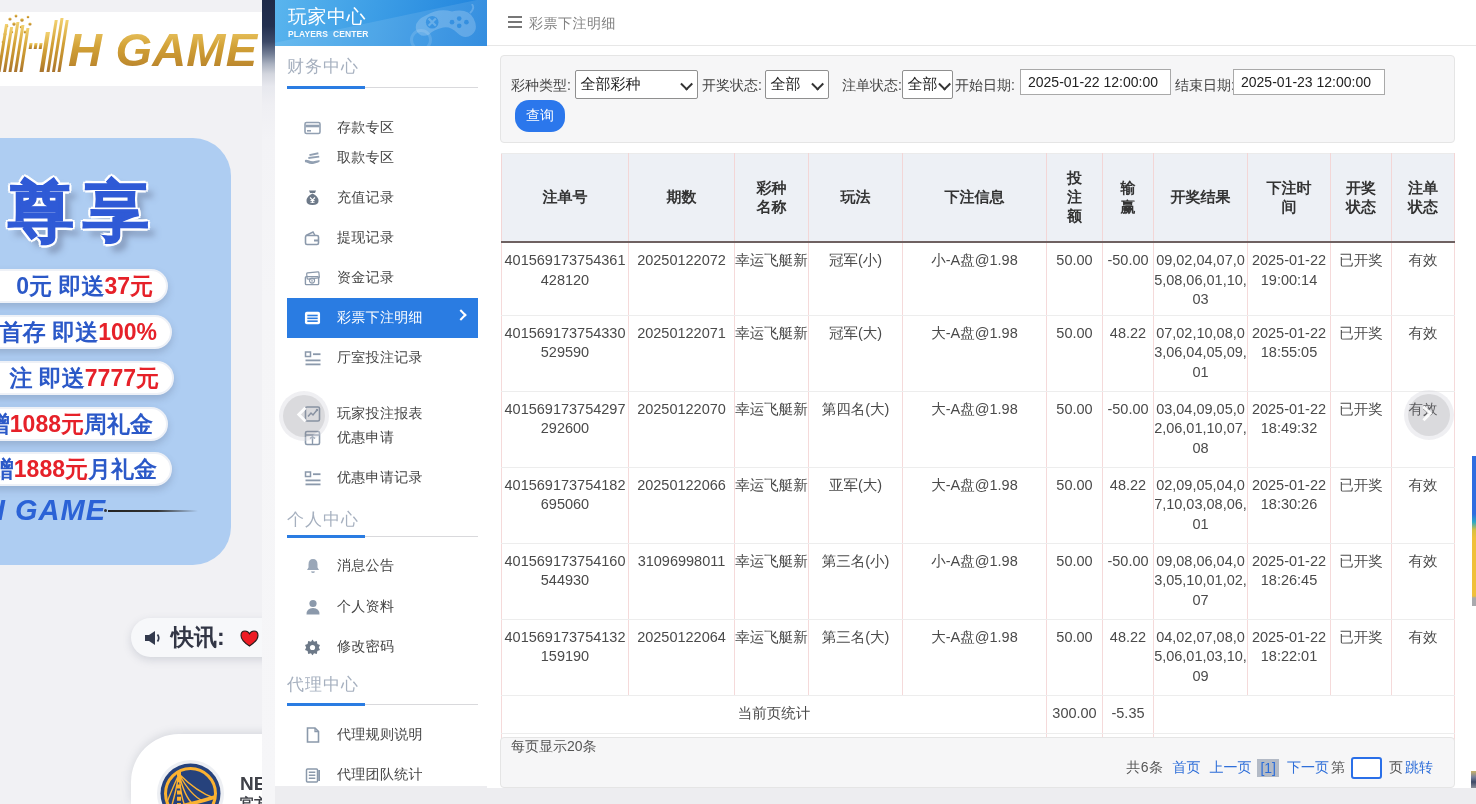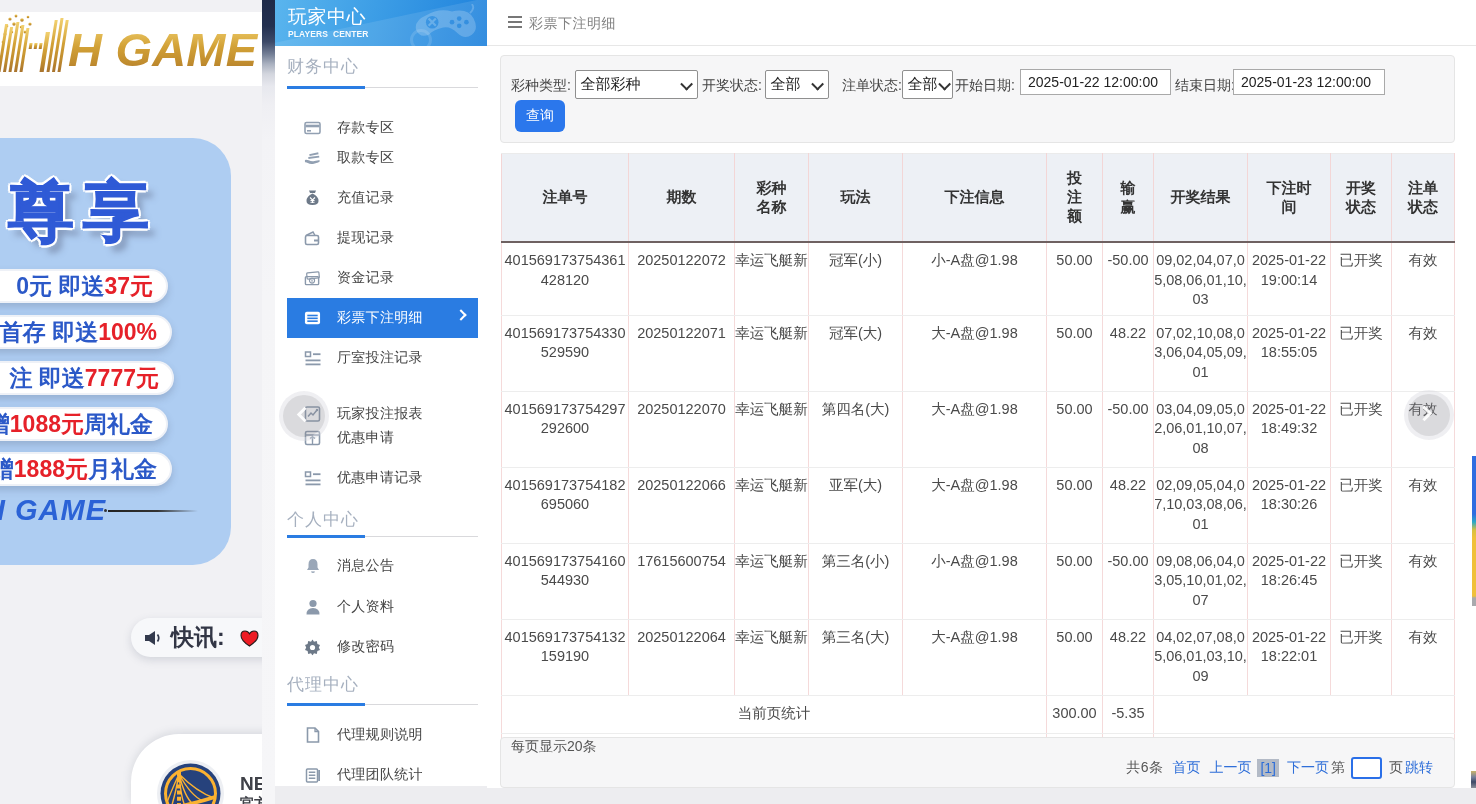--- a/index.html
+++ b/index.html
@@ -52,21 +52,21 @@
 #topbar { left:0; top:0; width:989px; height:46px; background:#fff; border-bottom:1px solid #e7e7e7; }
 #hamb { left:21px; top:16px; width:14px; height:14px; }
 #hamb i { display:block; height:2px; background:#777; margin-bottom:3px; }
 #topttl { left:42px; top:15px; font-size:14px; color:#828282; letter-spacing:.5px; }
 #filter { left:13px; top:55px; width:955px; height:88px; background:#f6f6f7; border:1px solid #e5e5e5; border-radius:4px; }
 .flabel { position:absolute; top:77px; font-size:14px; color:#444; }
 .fsel { position:absolute; top:70px; height:29px; background:#fff; border:1px solid #8f8f8f; border-radius:2px; font-size:15px; color:#222;
   font-family:"Liberation Sans",sans-serif; padding-left:4.5px; display:flex; align-items:center; }
 .fsel .car { position:absolute; right:7px; top:9px; width:8.5px; height:8.5px; border-left:2.2px solid #333; border-bottom:2.2px solid #333; transform:rotate(-45deg); }
 .finp { position:absolute; top:69px; height:26px; background:#fff; border:1px solid #a9a9a9; font-size:14px; color:#222; display:flex; align-items:center; padding-left:7px; }
-#qbtn { left:28px; top:100px; width:50px; height:32px; background:#2b77ec; border-radius:6px; color:#fff; font-size:14px;
+#qbtn { left:28px; top:100px; width:50px; height:32px; background:#2b77ec; border-radius:14px; color:#fff; font-size:14px;
   display:flex; align-items:center; justify-content:center; }
 
 
 #tbl { position:absolute; left:14px; top:153px; border-collapse:collapse; table-layout:fixed; width:953px; }
 #tbl th { background:#edf0f5; border:1px solid #f3d6d6; border-top:1px solid #ebebeb; border-bottom:2px solid #6e6161; font-size:15px; color:#333;
   font-weight:bold; height:41px; text-align:center; padding:15px; }
 #tbl td { border:1px solid #f5dada; border-top:none; border-bottom:1px solid #ededed; vertical-align:top; padding:8px 0 0 0;
   font-size:14.5px; color:#4a4a4a; line-height:19.5px; text-align:center; overflow:hidden; white-space:nowrap; }
 #tbl tr.st td { vertical-align:middle; padding:0; }
 
@@ -477,21 +477,21 @@
             <td>大-A盘@1.98</td>
             <td>50.00</td>
             <td>48.22</td>
             <td>02,09,05,04,0<br>7,10,03,08,06,<br>01</td>
             <td>2025-01-22<br>18:30:26</td>
             <td>已开奖</td>
             <td>有效</td>
           </tr>
       <tr style="height:76px">
             <td>401569173754160<br>544930</td>
-            <td>17615600754</td>
+            <td>31096998011</td>
             <td>幸运飞艇新</td>
             <td>第三名(小)</td>
             <td>小-A盘@1.98</td>
             <td>50.00</td>
             <td>-50.00</td>
             <td>09,08,06,04,0<br>3,05,10,01,02,<br>07</td>
             <td>2025-01-22<br>18:26:45</td>
             <td>已开奖</td>
             <td>有效</td>
           </tr>

